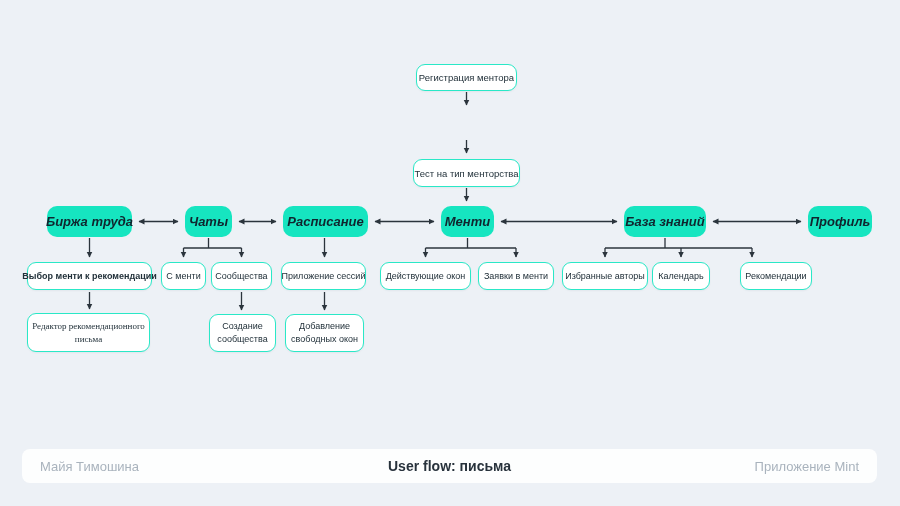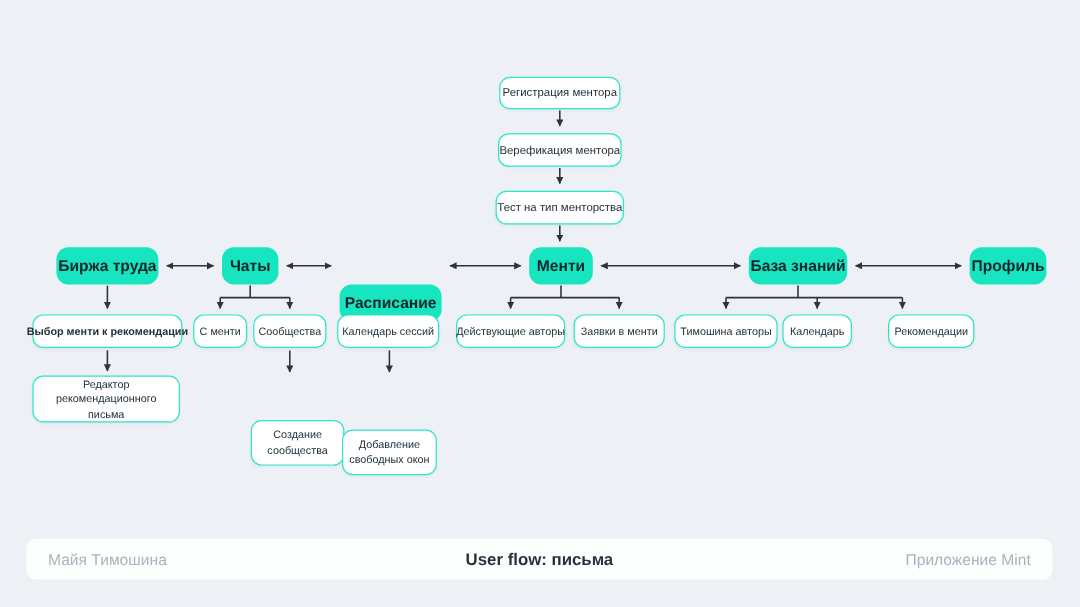--- a/index.html
+++ b/index.html
@@ -14,21 +14,21 @@
     text-align:center; border-radius:9px; white-space:nowrap; box-sizing:border-box;
   }
   .node.white {
     background:#ffffff; border:1.5px solid #2ae8c7;
     font-size:9px; font-weight:500; color:#22313a;
     box-shadow:0 1px 2px rgba(20,40,60,.05);
   }
   .node.top { font-size:9.5px; }
   .node.teal {
     background:#16e5c0; border-radius:10px;
-    font-size:13px; font-weight:700; color:#10252e;
+    font-size:13px; font-weight:700; color:#10252e;font-style:italic;
   }
   .node.multi { white-space:normal; line-height:1.4; padding:3px 4px; }
   svg.arrows { position:absolute; left:0; top:0; width:900px; height:506px; }
   .footer {
     position:absolute; left:22px; top:449px; width:855px; height:34px;
     background:#fdfefe; border-radius:8px;
     display:flex; align-items:center; justify-content:space-between;
     padding:0 18px; box-sizing:border-box;
   }
   .footer .side { color:#a9b3bd; font-size:13px; }
@@ -81,34 +81,31 @@
 
       <path d="M89.5,292 V309" marker-end="url(#ah)"></path>
       <path d="M241.5,292 V310" marker-end="url(#ah)"></path>
       <path d="M324.5,292 V310" marker-end="url(#ah)"></path>
     </g>
   </svg>
 
   <div class="node white top" style="left:416px; top:64px; width:101px; height:27px;">
     <span>Регистрация ментора</span>
   </div>
-  <div class="node white top" style="left:415px; top:111px; width:103px; height:28px;">
-    <span>Верефикация ментора</span>
-  </div>
   <div class="node white top" style="left:413px; top:159px; width:107px; height:28px;">
     <span>Тест на тип менторства</span>
   </div>
 
   <div class="node teal" style="left:47px; top:206px; width:85px; height:31px;">
     <span>Биржа труда</span>
   </div>
   <div class="node teal" style="left:185px; top:206px; width:47px; height:31px;">
     <span>Чаты</span>
   </div>
-  <div class="node teal" style="left:283px; top:206px; width:85px; height:31px;margin-top:31px;">
+  <div class="node teal" style="left:283px; top:206px; width:85px; height:31px;">
     <span>Расписание</span>
   </div>
   <div class="node teal" style="left:441px; top:206px; width:53px; height:31px;">
     <span>Менти</span>
   </div>
   <div class="node teal" style="left:624px; top:206px; width:82px; height:31px;">
     <span>База знаний</span>
   </div>
   <div class="node teal" style="left:808px; top:206px; width:64px; height:31px;">
     <span>Профиль</span>
@@ -117,45 +114,45 @@
   <div class="node white" style="left:27px; top:262px; width:125px; height:28px;font-weight:bold;">
     <span>Выбор менти к рекомендации</span>
   </div>
   <div class="node white" style="left:161px; top:262px; width:45px; height:28px;">
     <span>С менти</span>
   </div>
   <div class="node white" style="left:211px; top:262px; width:61px; height:28px;">
     <span>Сообщества</span>
   </div>
   <div class="node white" style="left:281px; top:262px; width:85px; height:28px;">
-    <span>Календарь сессий</span>
+    <span>Приложение сессий</span>
   </div>
   <div class="node white" style="left:380px; top:262px; width:91px; height:28px;">
-    <span>Действующие авторы</span>
+    <span>Действующие окон</span>
   </div>
   <div class="node white" style="left:478px; top:262px; width:76px; height:28px;">
     <span>Заявки в менти</span>
   </div>
   <div class="node white" style="left:562px; top:262px; width:86px; height:28px;">
-    <span>Тимошина авторы</span>
+    <span>Избранные авторы</span>
   </div>
   <div class="node white" style="left:652px; top:262px; width:58px; height:28px;">
     <span>Календарь</span>
   </div>
   <div class="node white" style="left:740px; top:262px; width:72px; height:28px;">
     <span>Рекомендации</span>
   </div>
 
-  <div class="node white multi" style="left:27px; top:313px; width:123px; height:39px;">
+  <div class="node white multi" style="left:27px; top:313px; width:123px; height:39px;font-family:Liberation Serif, serif;">
     <span>Редактор рекомендационного письма</span>
   </div>
-  <div class="node white multi" style="left:209px; top:314px; width:78px; height:38px;margin-top:36px;">
+  <div class="node white multi" style="left:209px; top:314px; width:67px; height:38px;">
     <span>Создание сообщества</span>
   </div>
-  <div class="node white multi" style="left:285px; top:314px; width:79px; height:38px;margin-top:44px;">
+  <div class="node white multi" style="left:285px; top:314px; width:79px; height:38px;">
     <span>Добавление свободных окон</span>
   </div>
 
   <div class="footer">
     <span class="side">Майя Тимошина</span>
     <span class="center">User flow: письма</span>
     <span class="side">Приложение Mint</span>
   </div>
 
 </div>

